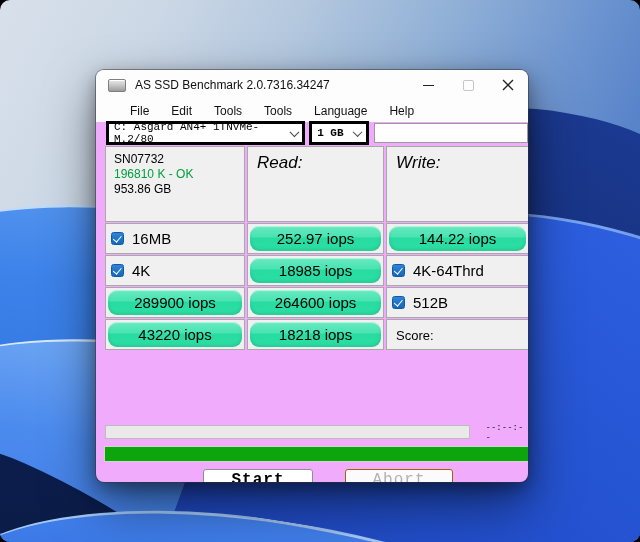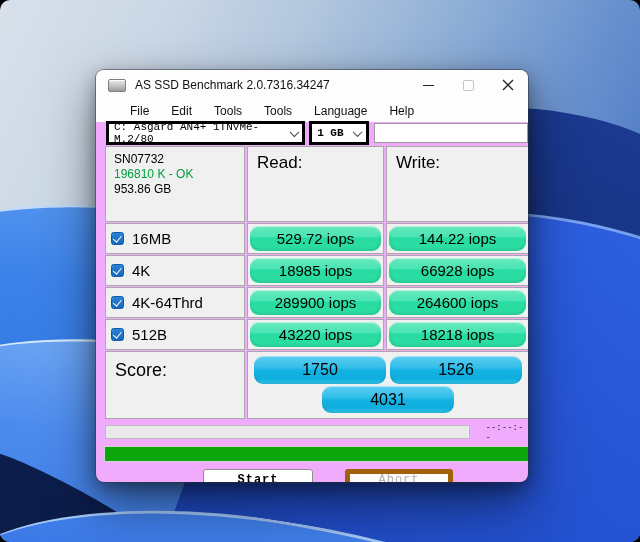--- a/index.html
+++ b/index.html
@@ -63,50 +63,50 @@
     font-family:"Liberation Mono",monospace;font-size:11px;padding:0 3px;outline:none;}
 
   
   .bench-table{margin:2px 0 0 9px;width:426px;display:grid;flex:0 0 auto;
     grid-template-columns:140px 137px 143px;
     grid-template-rows:76px 31px 31px 31px 31px 68px;
     gap:1px 2px;}
   .cell{background:#f0f0f0;border:1px solid #a9a9a9;box-sizing:border-box;}
   .info-cell{padding:5px 4px 0 8px;font-size:12px;line-height:15px;color:#000;}
   .status-green{color:#00a03c;}
-  .header-cell{font-size:17px;color:#000;padding:6px 0 0 9px;}
+  .header-cell{font-size:17px;color:#000;padding:6px 0 0 9px;font-style:italic;}
   .label-cell{display:flex;align-items:center;padding-left:5px;gap:8px;font-size:15px;color:#000;}
   .checkbox{width:13px;height:13px;border-radius:2.5px;position:relative;flex:0 0 auto;
     background:linear-gradient(180deg,#2d84d8 0%,#1767b8 100%);border:1px solid #0f5aa6;box-sizing:border-box;}
   .checkbox::after{content:"";position:absolute;left:3.2px;top:1.2px;width:3.6px;height:6.5px;
     border-right:1.6px solid #fff;border-bottom:1.6px solid #fff;transform:rotate(40deg);}
   .pill-cell{display:flex;align-items:center;justify-content:center;padding:2px;}
   .pill{width:100%;height:100%;border-radius:9px;display:flex;align-items:center;justify-content:center;
     font-size:15px;color:#000;box-sizing:border-box;}
   .pill-teal{background:linear-gradient(180deg,#68eac1 0%,#4ae3b2 42%,#27dba1 50%,#2bdfa4 86%,#3ae4ad 100%);
     box-shadow:inset 0 1px 1px rgba(255,255,255,.55),inset 0 -2px 3px rgba(0,140,90,.3);}
   .pill-blue{background:linear-gradient(180deg,#5bcdf1 0%,#35bfe9 40%,#12b2e2 52%,#10aede 82%,#3ed2f2 100%);
     box-shadow:inset 0 1px 1px rgba(255,255,255,.5),inset 0 -2px 2px rgba(0,110,160,.3);font-size:16px;}
-  .score-label-cell{font-size:18px;color:#000;padding:8px 0 0 9px;}
+  .score-label-cell{font-size:13px;color:#000;padding:8px 0 0 9px;}
   .score-pills-cell{grid-column:2 / span 2;display:flex;flex-direction:column;padding:4px 6px 3px 6px;}
   .score-row-top{display:flex;justify-content:space-between;}
   .score-pill{width:132px;height:28px;flex:0 0 auto;}
   .score-row-bottom{display:flex;justify-content:center;margin-top:2px;}
   .score-pill-total{width:132px;height:27px;}
 
   
   .progress-row{display:flex;align-items:center;margin:3px 0 0 9px;flex:0 0 auto;}
   .progress-track{width:370px;height:12px;background:#e9e9e9;border:1px solid #bcbcbc;box-sizing:content-box;}
   .time-label{margin-left:16px;font-size:9px;color:#222;font-family:"DejaVu Sans Mono",monospace;}
   .green-bar{margin:4px 0 0 8px;width:424px;height:14px;background:#0ca50c;border:1px solid #d2d2d2;flex:0 0 auto;}
   .button-row{display:flex;margin-top:7px;padding-left:107px;gap:32px;flex:0 0 auto;}
   .btn{height:21px;display:flex;align-items:center;justify-content:center;border-radius:3px;
-    font-family:"Liberation Mono",monospace;font-size:12px;letter-spacing:1px;box-sizing:border-box;}
+    font-family:"Liberation Mono",monospace;font-size:16px;letter-spacing:1px;box-sizing:border-box;}
   .btn-start{width:110px;background:#fff;border:1px solid #8f8f8f;font-weight:bold;color:#000;}
-  .btn-abort{width:108px;background:#fbfbfb;border:5px solid #a16207;color:#b2b2b2;}
+  .btn-abort{width:108px;background:#fbfbfb;border:1px solid #a16207;color:#b2b2b2;}
 </style>
 </head>
 <body>
 
 <div class="desktop">
   <div class="wp-shape wp1"></div>
   <div class="wp-shape wp2"></div>
   <div class="wp-shape wp5"></div>
   <div class="wp-shape wp3"></div>
   <div class="wp-shape wp6"></div>
@@ -164,36 +164,33 @@
       <div>953.86 GB</div>
     </div>
     <div class="cell header-cell">Read:</div>
     <div class="cell header-cell">Write:</div>
 
     <div class="cell label-cell">
       <span class="checkbox"></span>
       <span>16MB</span>
     </div>
     <div class="cell pill-cell">
-      <div class="pill pill-teal">529.72 iops</div>
+      <div class="pill pill-teal">252.97 iops</div>
     </div>
     <div class="cell pill-cell">
       <div class="pill pill-teal">144.22 iops</div>
     </div>
 
     <div class="cell label-cell">
       <span class="checkbox"></span>
       <span>4K</span>
     </div>
     <div class="cell pill-cell">
       <div class="pill pill-teal">18985 iops</div>
     </div>
-    <div class="cell pill-cell">
-      <div class="pill pill-teal">66928 iops</div>
-    </div>
 
     <div class="cell label-cell">
       <span class="checkbox"></span>
       <span>4K-64Thrd</span>
     </div>
     <div class="cell pill-cell">
       <div class="pill pill-teal">289900 iops</div>
     </div>
     <div class="cell pill-cell">
       <div class="pill pill-teal">264600 iops</div>
@@ -204,29 +201,20 @@
       <span>512B</span>
     </div>
     <div class="cell pill-cell">
       <div class="pill pill-teal">43220 iops</div>
     </div>
     <div class="cell pill-cell">
       <div class="pill pill-teal">18218 iops</div>
     </div>
 
     <div class="cell score-label-cell">Score:</div>
-    <div class="cell score-pills-cell">
-      <div class="score-row-top">
-        <div class="pill pill-blue score-pill">1750</div>
-        <div class="pill pill-blue score-pill">1526</div>
-      </div>
-      <div class="score-row-bottom">
-        <div class="pill pill-blue score-pill-total">4031</div>
-      </div>
-    </div>
   </div>
 
   <div class="progress-row">
     <div class="progress-track"></div>
     <span class="time-label">--:--:--</span>
   </div>
   <div class="green-bar"></div>
 
   <div class="button-row">
     <div class="btn btn-start">Start</div>

